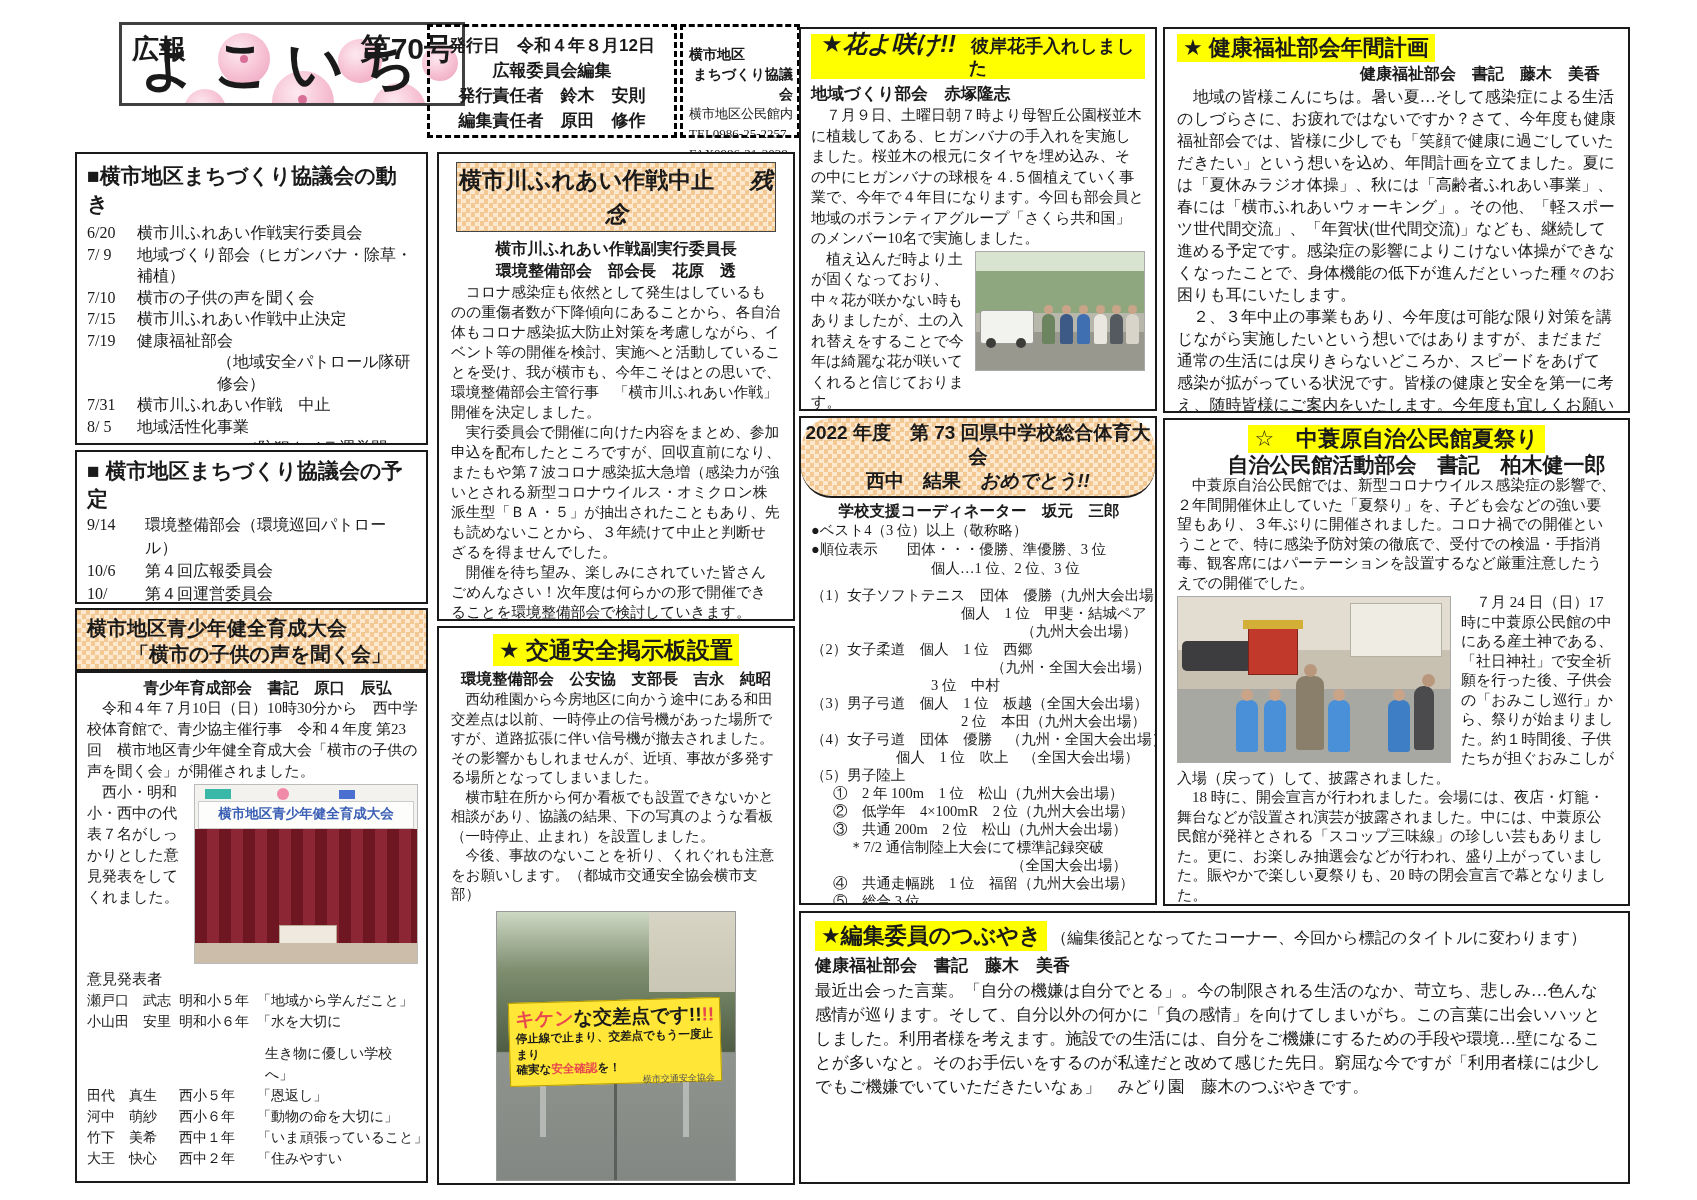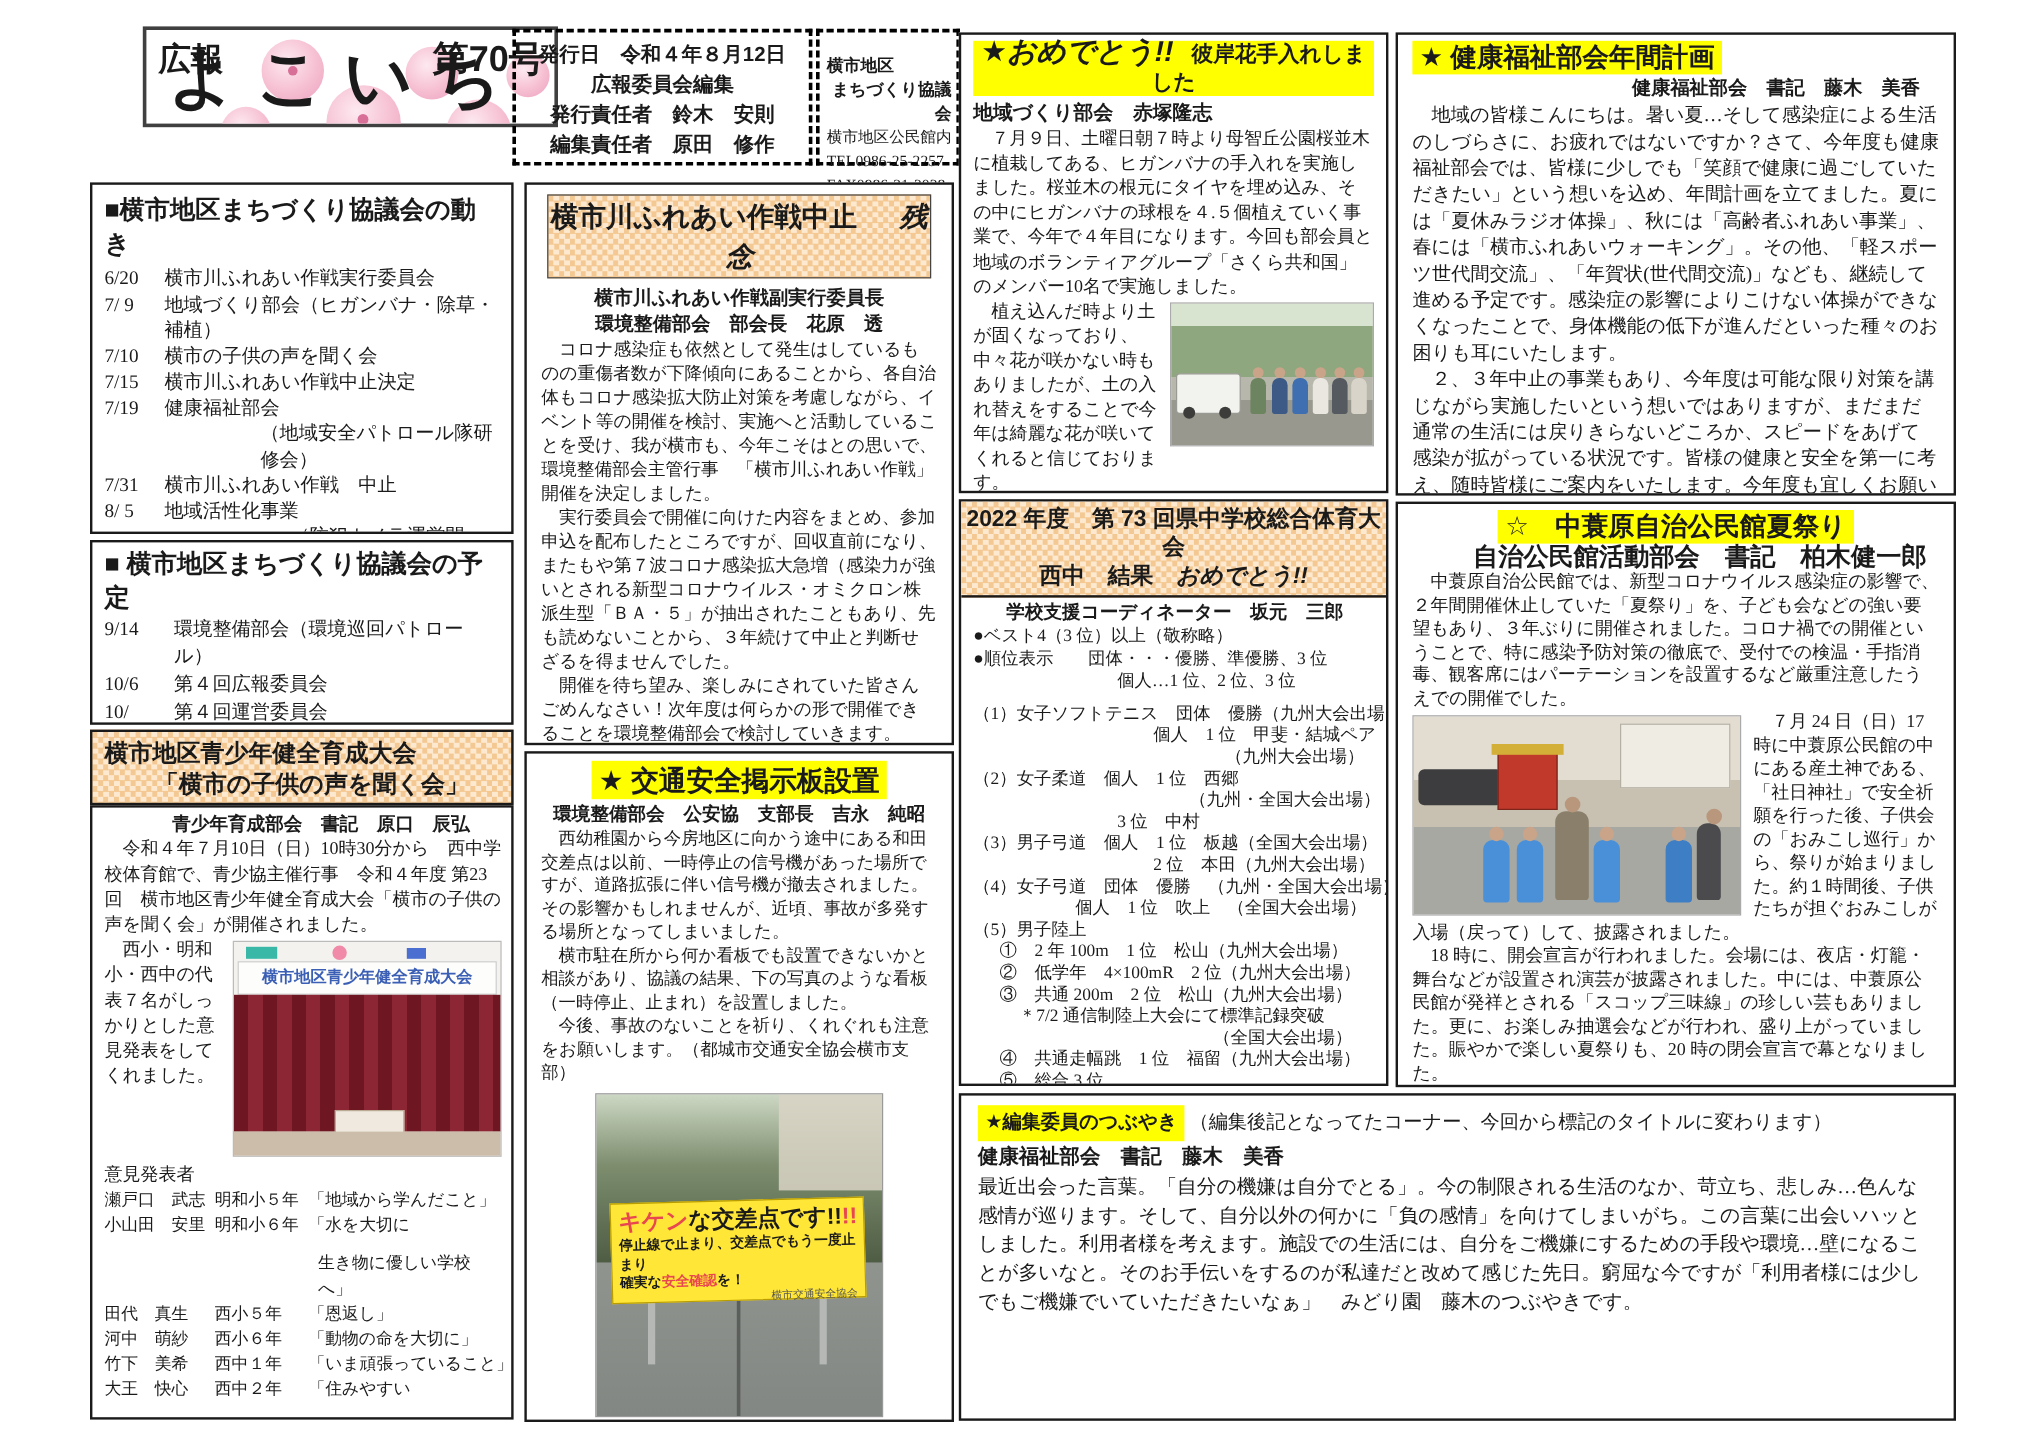--- a/index.html
+++ b/index.html
@@ -95,34 +95,34 @@
   #box-flowers .t-sub{font-size:18px;font-weight:bold;font-family:"Liberation Sans","DejaVu Sans",sans-serif;}
   #box-flowers .byline{font-size:16.5px;line-height:24px;}
   .photo3{float:right;width:168px;height:118px;margin:2px 0 4px 8px;position:relative;border:1px solid #aaa;overflow:hidden;
           background:linear-gradient(180deg,#d8e4d0 0 16%,#8fa77e 16% 52%,#b7b7ac 52% 68%,#98988f 68% 100%);}
   .photo3 .truck{position:absolute;left:4px;bottom:26px;width:52px;height:32px;background:#f2f2ef;border:1px solid #9a9a94;border-radius:3px;}
   .photo3 .wheel{position:absolute;bottom:22px;width:10px;height:10px;border-radius:50%;background:#3c3c3a;}
   .person{position:absolute;bottom:26px;width:13px;height:30px;border-radius:6px 6px 2px 2px;}
   .person::after{content:"";position:absolute;top:-9px;left:2px;width:9px;height:9px;border-radius:50%;background:#caa489;}
   
   #box-sports{left:799px;top:416px;width:358px;height:489px;padding:0;}
-  #sports-header{border-bottom:2px solid #1a1a1a;text-align:center;padding:3px 4px;}
+  #sports-header{border-bottom:2px solid #1a1a1a;text-align:center;padding:3px 4px;border-radius:31px;}
   #sports-header .h1{font-size:19px;line-height:24px;}
   #sports-header .h2{font-size:19px;line-height:24px;}
   #sports-content{padding:2px 8px 0 10px;}
   #box-sports .byline{font-size:15.5px;line-height:21px;text-align:center;}
   .snote{font-size:14.5px;line-height:19px;}
   .rline{font-size:14.5px;line-height:18px;white-space:nowrap;}
   .pl22{padding-left:22px;}.pl38{padding-left:38px;}.pl85{padding-left:85px;}.pl120{padding-left:120px;}
   .pl150{padding-left:150px;}.pl180{padding-left:180px;}.pl200{padding-left:200px;}.pl210{padding-left:210px;}
 
   
   #box-editor{left:799px;top:911px;width:831px;height:273px;padding:8px 14px 0 14px;}
   #box-editor .trow{font-size:16px;line-height:30px;}
-  #box-editor .t{font-size:16px;font-weight:bold;font-family:"Liberation Sans","DejaVu Sans",sans-serif;}
+  #box-editor .t{font-size:22px;font-weight:bold;font-family:"Liberation Sans","DejaVu Sans",sans-serif;}
   #box-editor .byline{font-size:17px;line-height:26px;}
   #box-editor .body{font-size:16.5px;line-height:24px;}
 
   
   #box-health{left:1163px;top:27px;width:467px;height:386px;padding:5px 12px 0 12px;font-size:16px;line-height:22px;}
   #box-health .title{font-size:22px;font-weight:bold;line-height:28px;font-family:"Liberation Sans","DejaVu Sans",sans-serif;}
   #box-health .byline{font-size:16px;line-height:24px;text-align:right;padding-right:16px;}
   #box-festival{left:1163px;top:418px;width:467px;height:488px;padding:5px 12px 0 12px;font-size:15px;line-height:19.5px;}
   #box-festival .title-row{text-align:center;}
   #box-festival .title{font-size:22px;font-weight:bold;line-height:28px;font-family:"Liberation Sans","DejaVu Sans",sans-serif;}
@@ -314,21 +314,21 @@
         <div class="sl1"><span class="red">キケン</span><span>な交差点です!!</span><span class="red">!!</span></div>
         <div class="sl2">停止線で止まり、交差点でもう一度止まり</div>
         <div class="sl3"><span>確実な</span><span class="red">安全確認</span><span>を！</span></div>
         <div class="scr">横市交通安全協会</div>
       </div>
     </div>
   </div>
 
   <div class="box" id="box-flowers">
     <div class="titlebar">
-      <span class="hl"><span class="t-main">★おめでとう!!</span><span>　</span><span class="t-sub">彼岸花手入れしました</span></span>
+      <span class="hl"><span class="t-main">★花よ咲け!!</span><span>　</span><span class="t-sub">彼岸花手入れしました</span></span>
     </div>
     <div class="byline sans b">地域づくり部会　赤塚隆志</div>
     <p>　７月９日、土曜日朝７時より母智丘公園桜並木に植栽してある、ヒガンバナの手入れを実施しました。桜並木の根元にタイヤを埋め込み、その中にヒガンバナの球根を４.５個植えていく事業で、今年で４年目になります。今回も部会員と地域のボランティアグループ「さくら共和国」のメンバー10名で実施しました。</p>
     <div class="photo3">
       <div class="truck"></div>
       <div class="wheel" style="left:10px;"></div>
       <div class="wheel" style="left:40px;"></div>
       <div class="person" style="left:66px;background:#6d8460;"></div>
       <div class="person" style="left:84px;background:#3d5a86;"></div>
       <div class="person" style="left:101px;background:#3f6fb0;"></div>

